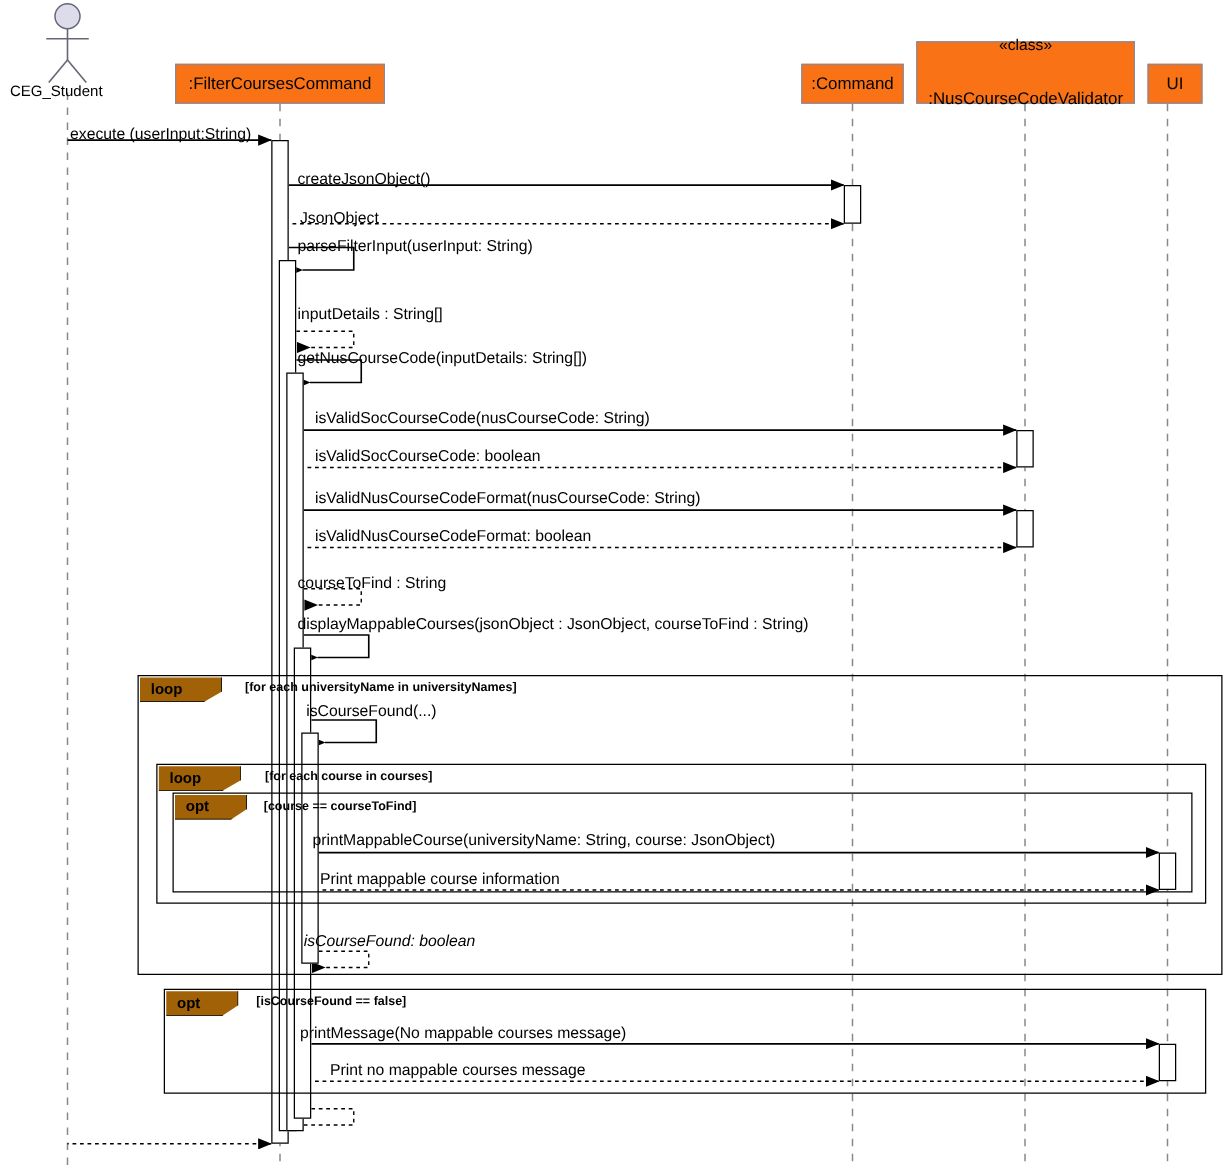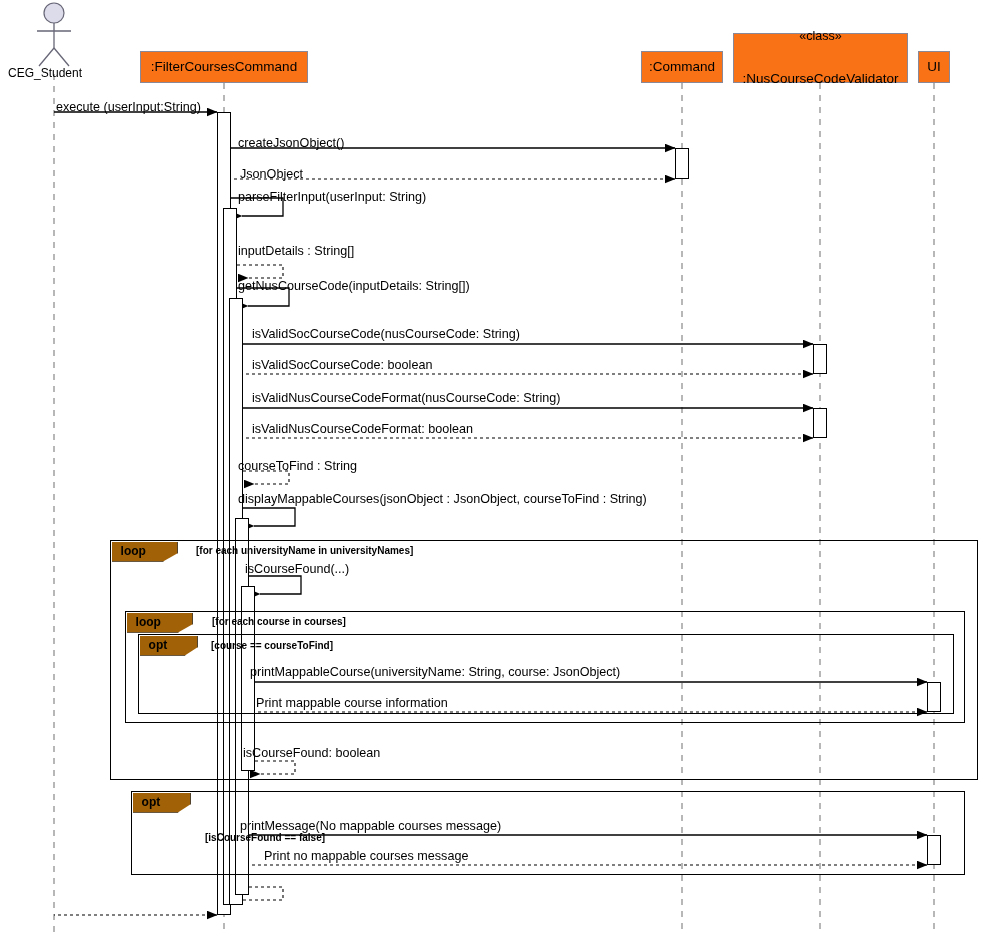--- a/index.html
+++ b/index.html
@@ -153,21 +153,21 @@
       <div class="lifeline-box" style="left: 140px; top: 51px; width: 168px; height: 32px;">
         <div>:FilterCoursesCommand</div>
       </div>
       <div class="lifeline-box" style="left: 641px; top: 51px; width: 82px; height: 32px;">
         <div>:Command</div>
       </div>
       <div class="lifeline-box" style="left: 733px; top: 33px; width: 175px; height: 50px;">
         <div class="stereo">«class»</div>
         <div>:NusCourseCodeValidator</div>
       </div>
-      <div class="lifeline-box" style="left: 918px; top: 51px; width: 32px; height: 32px;">
+      <div class="lifeline-box" style="left: 918px; top: 51px; width: 44px; height: 32px;">
         <div>UI</div>
       </div>
     </div>
   <div id="activation-layer">
       <div class="activation" style="left: 217px; top: 112px; width: 14px; height: 803px;"></div>
       <div class="activation" style="left: 675px; top: 148px; width: 14px; height: 31px;"></div>
       <div class="activation" style="left: 223px; top: 208px; width: 14px; height: 697px;"></div>
       <div class="activation" style="left: 229px; top: 298px; width: 14px; height: 607px;"></div>
       <div class="activation" style="left: 813px; top: 344px; width: 14px; height: 30px;"></div>
       <div class="activation" style="left: 813px; top: 408px; width: 14px; height: 30px;"></div>
@@ -181,36 +181,36 @@
       <div class="frag-tab" style="left: 111.6px; top: 541.6px; width: 66px; height: 20px;">loop</div>
       <div class="frag-guard" style="left: 196px; top: 545px;">[for each universityName in universityNames]</div>
       <div class="frag-rect" style="left: 125px; top: 611px; width: 840px; height: 112px;"></div>
       <div class="frag-tab" style="left: 126.6px; top: 612.6px; width: 66px; height: 20px;">loop</div>
       <div class="frag-guard" style="left: 212px; top: 616px;">[for each course in courses]</div>
       <div class="frag-rect" style="left: 138px; top: 634px; width: 816px; height: 80px;"></div>
       <div class="frag-tab" style="left: 139.6px; top: 635.6px; width: 58px; height: 20px;">opt</div>
       <div class="frag-guard" style="left: 211px; top: 640px;">[course == courseToFind]</div>
       <div class="frag-rect" style="left: 131px; top: 791px; width: 834px; height: 84px;"></div>
       <div class="frag-tab" style="left: 132.6px; top: 792.6px; width: 58px; height: 20px;">opt</div>
-      <div class="frag-guard" style="left: 205px; top: 832px; text-align: center;">[isCourseFound == false]</div>
+      <div class="frag-guard" style="left: 205px; top: 796px; text-align: center;">[isCourseFound == false]</div>
     </div>
   <div id="label-layer">
       <div class="msg-label" style="left: 56px; top: 100px;">execute (userInput:String)</div>
       <div class="msg-label" style="left: 238px; top: 136px;">createJsonObject()</div>
       <div class="msg-label" style="left: 240px; top: 167px;">JsonObject</div>
       <div class="msg-label" style="left: 238px; top: 190px;">parseFilterInput(userInput: String)</div>
       <div class="msg-label" style="left: 238px; top: 244px;">inputDetails : String[]</div>
       <div class="msg-label" style="left: 238px; top: 279px;">getNusCourseCode(inputDetails: String[])</div>
       <div class="msg-label" style="left: 252px; top: 327px;">isValidSocCourseCode(nusCourseCode: String)</div>
       <div class="msg-label" style="left: 252px; top: 358px;">isValidSocCourseCode: boolean</div>
       <div class="msg-label" style="left: 252px; top: 391px;">isValidNusCourseCodeFormat(nusCourseCode: String)</div>
       <div class="msg-label" style="left: 252px; top: 422px;">isValidNusCourseCodeFormat: boolean</div>
       <div class="msg-label" style="left: 238px; top: 459px;">courseToFind : String</div>
       <div class="msg-label" style="left: 238px; top: 492px;">displayMappableCourses(jsonObject : JsonObject, courseToFind : String)</div>
       <div class="msg-label" style="left: 245px; top: 562px;">isCourseFound(...)</div>
       <div class="msg-label" style="left: 250px; top: 665px;">printMappableCourse(universityName: String, course: JsonObject)</div>
       <div class="msg-label" style="left: 256px; top: 696px;">Print mappable course information</div>
-      <div class="msg-label" style="left: 243px; top: 746px;">isCourseFound: boolean</div>
+      <div class="msg-label" style="left: 243px; top: 746px; font-style: italic;">isCourseFound: boolean</div>
       <div class="msg-label" style="left: 240px; top: 819px;">printMessage(No mappable courses message)</div>
       <div class="msg-label" style="left: 248px; top: 849px; padding-left: 16px;">Print no mappable courses message</div>
     </div>
 
 </div>
 
 </body></html>

